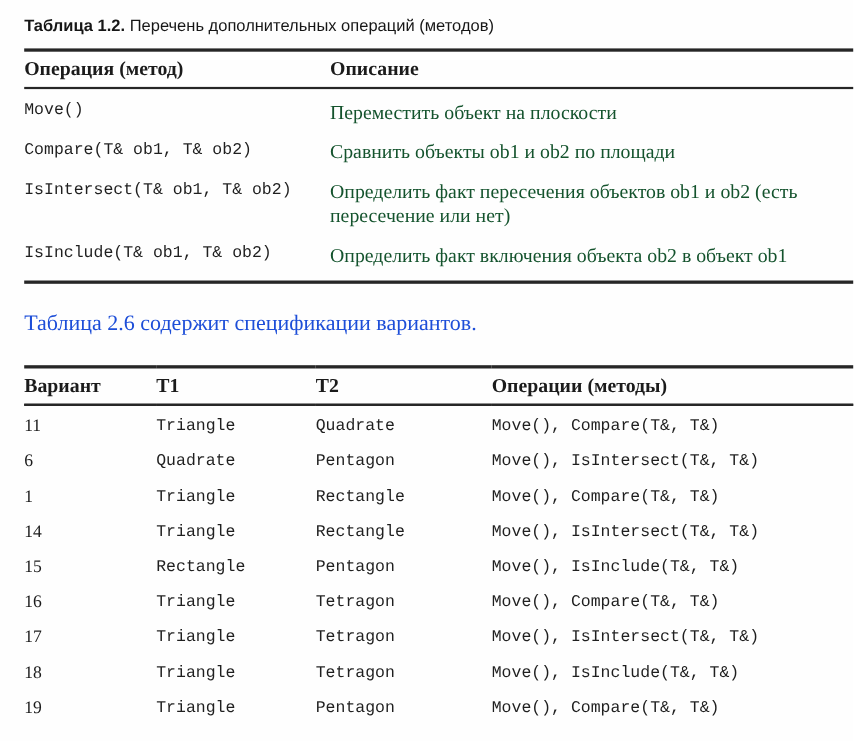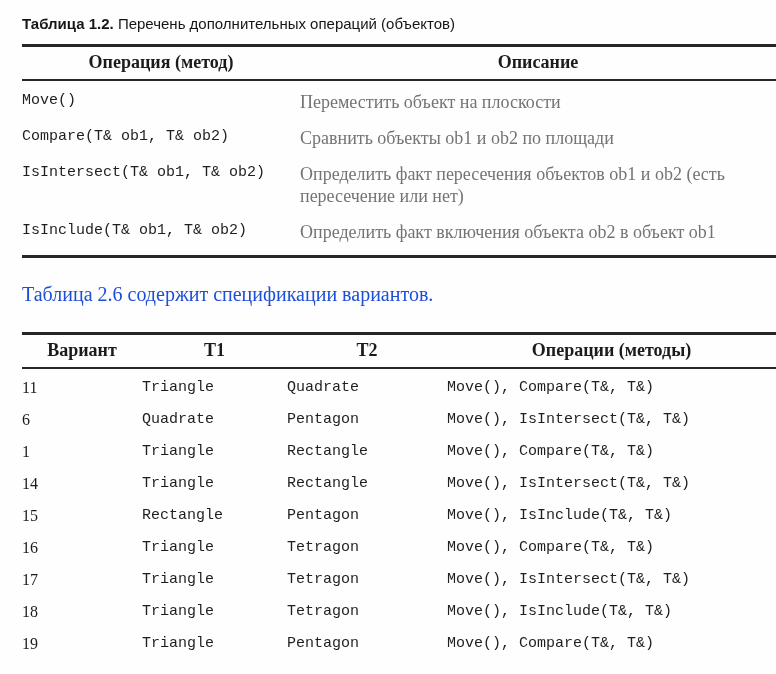--- a/index.html
+++ b/index.html
@@ -28,21 +28,21 @@
     width: 754px;
     border-collapse: collapse;
     table-layout: fixed;
   }
   .tbl-25 { margin-top: 10px; }
   .tbl-26 { margin-top: 10px; }
   .tbl thead th {
     font-family: "Liberation Serif", serif;
     font-weight: bold;
     font-size: 18px;
-    text-align: center;
+    text-align: left;
     padding: 5px 0 6px 0;
     border-top: 3px solid #262626;
     border-bottom: 2.5px solid #262626;
     vertical-align: middle;
   }
   .tbl tbody td {
     vertical-align: top;
     padding: 7px 6px 7px 0;
   }
   .tbl-25 tbody tr:first-child td { padding-top: 10px; margin-left: 36px; }
@@ -56,21 +56,21 @@
   .mono {
     font-family: "Liberation Mono", "DejaVu Sans Mono", monospace;
     font-size: 15px;
     line-height: 20px;
     color: #1f1f1f;
   }
   .serif {
     font-family: "Liberation Serif", serif;
     font-size: 18px;
     line-height: 22px;
-    color: #737373;
+    color: #14532d;
   }
   .tbl-25 col.c-method { width: 278px; }
   .tbl-26 col.c-variant { width: 120px; }
   .tbl-26 col.c-t1 { width: 145px; }
   .tbl-26 col.c-t2 { width: 160px; }
   .tbl-26 tbody td { padding-top: 6px; padding-bottom: 6px; }
   .tbl-26 tbody tr:first-child td { padding-top: 9px; }
   .variant-num {
     font-family: "Liberation Serif", serif;
     font-size: 16px;
@@ -83,21 +83,21 @@
     color: #1d4ed8;
     margin: 24px 0 26px 0;
   }
 </style>
 </head>
 <body>
 
 <div class="page">
 
   <div class="caption">
-    <span class="cap-bold">Таблица 1.2.</span><span> Перечень дополнительных операций (объектов)</span>
+    <span class="cap-bold">Таблица 1.2.</span><span> Перечень дополнительных операций (методов)</span>
   </div>
 
   <table class="tbl tbl-25">
     <colgroup>
         <col class="c-method">
         <col>
       </colgroup>
     <thead>
       <tr>
         <th>Операция (метод)</th>

